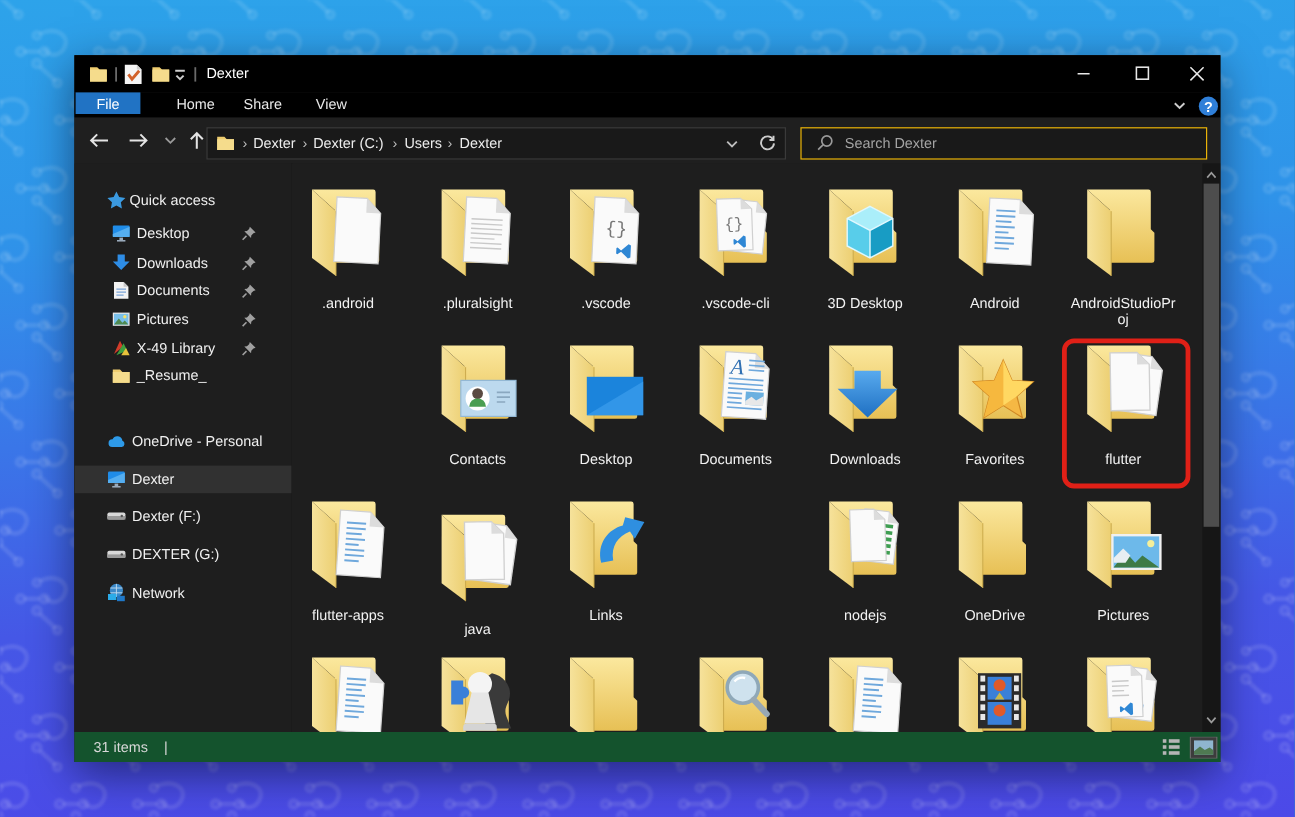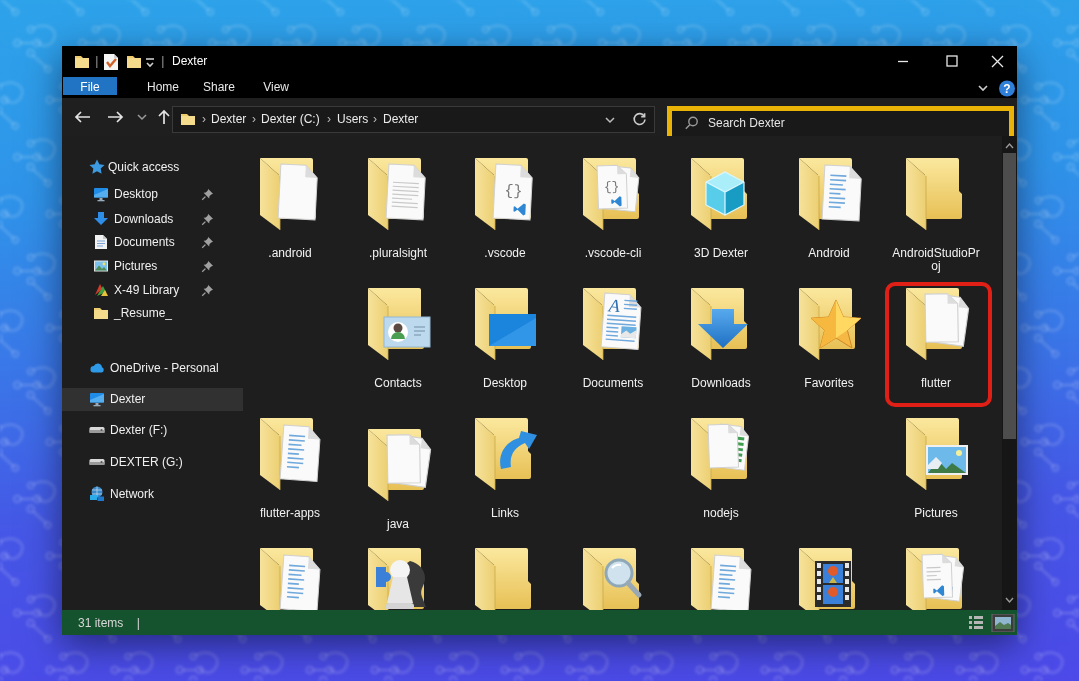--- a/index.html
+++ b/index.html
@@ -10,22 +10,22 @@
   #win{position:absolute;left:62px;top:46px;width:955px;height:589px;background:#1c1c1c;
        box-shadow:0 10px 34px rgba(0,0,20,.5);}
   #titlebar{position:absolute;left:0;top:0;width:955px;height:31px;background:#000;}
   #menurow{position:absolute;left:0;top:31px;width:955px;height:21px;background:#000;}
   #filetab{position:absolute;left:1px;top:0px;width:54px;height:18px;background:#2173c4;color:#fff;
            font-size:12px;text-align:center;line-height:21px;}
   .mtab{position:absolute;top:0;height:21px;color:#e8e8e8;font-size:12px;line-height:21px;text-align:right;}
   #addrrow{position:absolute;left:0;top:52px;width:955px;height:38px;background:#1f1f1f;}
   #addrbox{position:absolute;left:110px;top:8px;width:481px;height:25px;background:#191919;border:1px solid #3a3a3a;
            color:#ececec;font-size:12px;white-space:nowrap;}
-  #searchbox{position:absolute;left:605px;top:8px;width:337px;height:25px;background:#191919;border:5px solid #eab308;
-           color:#e5e5e5;font-size:12px;}
+  #searchbox{position:absolute;left:605px;top:8px;width:337px;height:25px;background:#191919;border:1px solid #eab308;
+           color:#a3a3a3;font-size:12px;}
   #bodyarea{position:absolute;left:0;top:90px;width:955px;height:474px;background:#1e1e1e;overflow:hidden;}
   #sidebar{position:absolute;left:0;top:0;width:181px;height:474px;background:#1e1e1e;border-right:1px solid #141414;}
   #content{position:absolute;left:181px;top:0;width:774px;height:474px;background:#1e1e1e;overflow:hidden;}
   .srow{position:absolute;left:0;width:181px;height:23px;color:#f0f0f0;font-size:12px;line-height:23px;white-space:nowrap;}
   .srow .ic{position:absolute;top:3px;width:16px;height:16px;}
   .srow .tx{position:absolute;top:0;}
   .pin{position:absolute;top:5px;left:139px;width:13px;height:13px;}
   .cell{position:absolute;width:104px;text-align:center;}
   .cell svg.fico{display:block;margin:0 auto;}
   .lbl{margin-top:8px;color:#f2f2f2;font-size:12px;line-height:13px;}
@@ -381,21 +381,21 @@
             <g transform="translate(46,40)">
               <path d="M0,-21 L19,-11 L19,12 L0,22 L-19,12 L-19,-11 Z" fill="#25aed2"></path>
               <path d="M0,-21 L19,-11 L0,-1 L-19,-11 Z" fill="#aaeefa"></path>
               <path d="M-19,-11 L0,-1 L0,22 L-19,12 Z" fill="#58cdea"></path>
               <path d="M0,-1 L19,-11 L19,12 L0,22 Z" fill="#189cc4"></path>
               <g stroke="#dff8fe" stroke-width="1.2" fill="none">
                 <path d="M0,-21 L19,-11 L19,12 L0,22 L-19,12 L-19,-11 Z M-19,-11 L0,-1 L19,-11 M0,-1 V22"></path>
               </g>
             </g>
           </svg>
-          <div class="lbl">3D Dexter</div>
+          <div class="lbl">3D Desktop</div>
         </div>
       <div class="cell" style="left:641px;top:17px">
           <svg class="fico" width="84" height="86" viewBox="0 0 84 86">
             <use href="#fol"></use>
           </svg>
           <div class="lbl">AndroidStudioPr<br>oj</div>
         </div>
       <div class="cell" style="left:534px;top:17px">
           <svg class="fico" width="84" height="86" viewBox="0 0 84 86">
             <use href="#fol"></use>
@@ -519,20 +519,26 @@
               <use href="#docS"></use>
               <g stroke="#3f9e52" stroke-width="3">
                 <path d="M4,13 h21 M4,18.5 h21 M4,24 h21 M4,29.5 h21 M4,35 h21 M4,40.5 h14"></path>
               </g>
             </g>
             <g transform="translate(29,11) rotate(-2)">
               <use href="#docS"></use>
             </g>
           </svg>
           <div class="lbl">nodejs</div>
+        </div>
+      <div class="cell" style="left:534px;top:277px">
+          <svg class="fico" width="84" height="86" viewBox="0 0 84 86">
+            <use href="#fol"></use>
+          </svg>
+          <div class="lbl">OneDrive</div>
         </div>
       <div class="cell" style="left:641px;top:277px">
           <svg class="fico" width="84" height="86" viewBox="0 0 84 86">
             <use href="#fol"></use>
             <g transform="translate(32,32)">
               <rect x="0" y="0" width="42" height="30" fill="#f0f0f0"></rect>
               <rect x="2" y="2" width="38" height="26" fill="#6db9ea"></rect>
               <path d="M2,28 l10,-13 8,9 6,-6 14,10 z" fill="#3e7a46"></path>
               <path d="M2,20 l8,-8 6,6 -4,6 h-10 z" fill="#e8eef2"></path>
               <circle cx="33" cy="8" r="3" fill="#f5ef9a"></circle>

